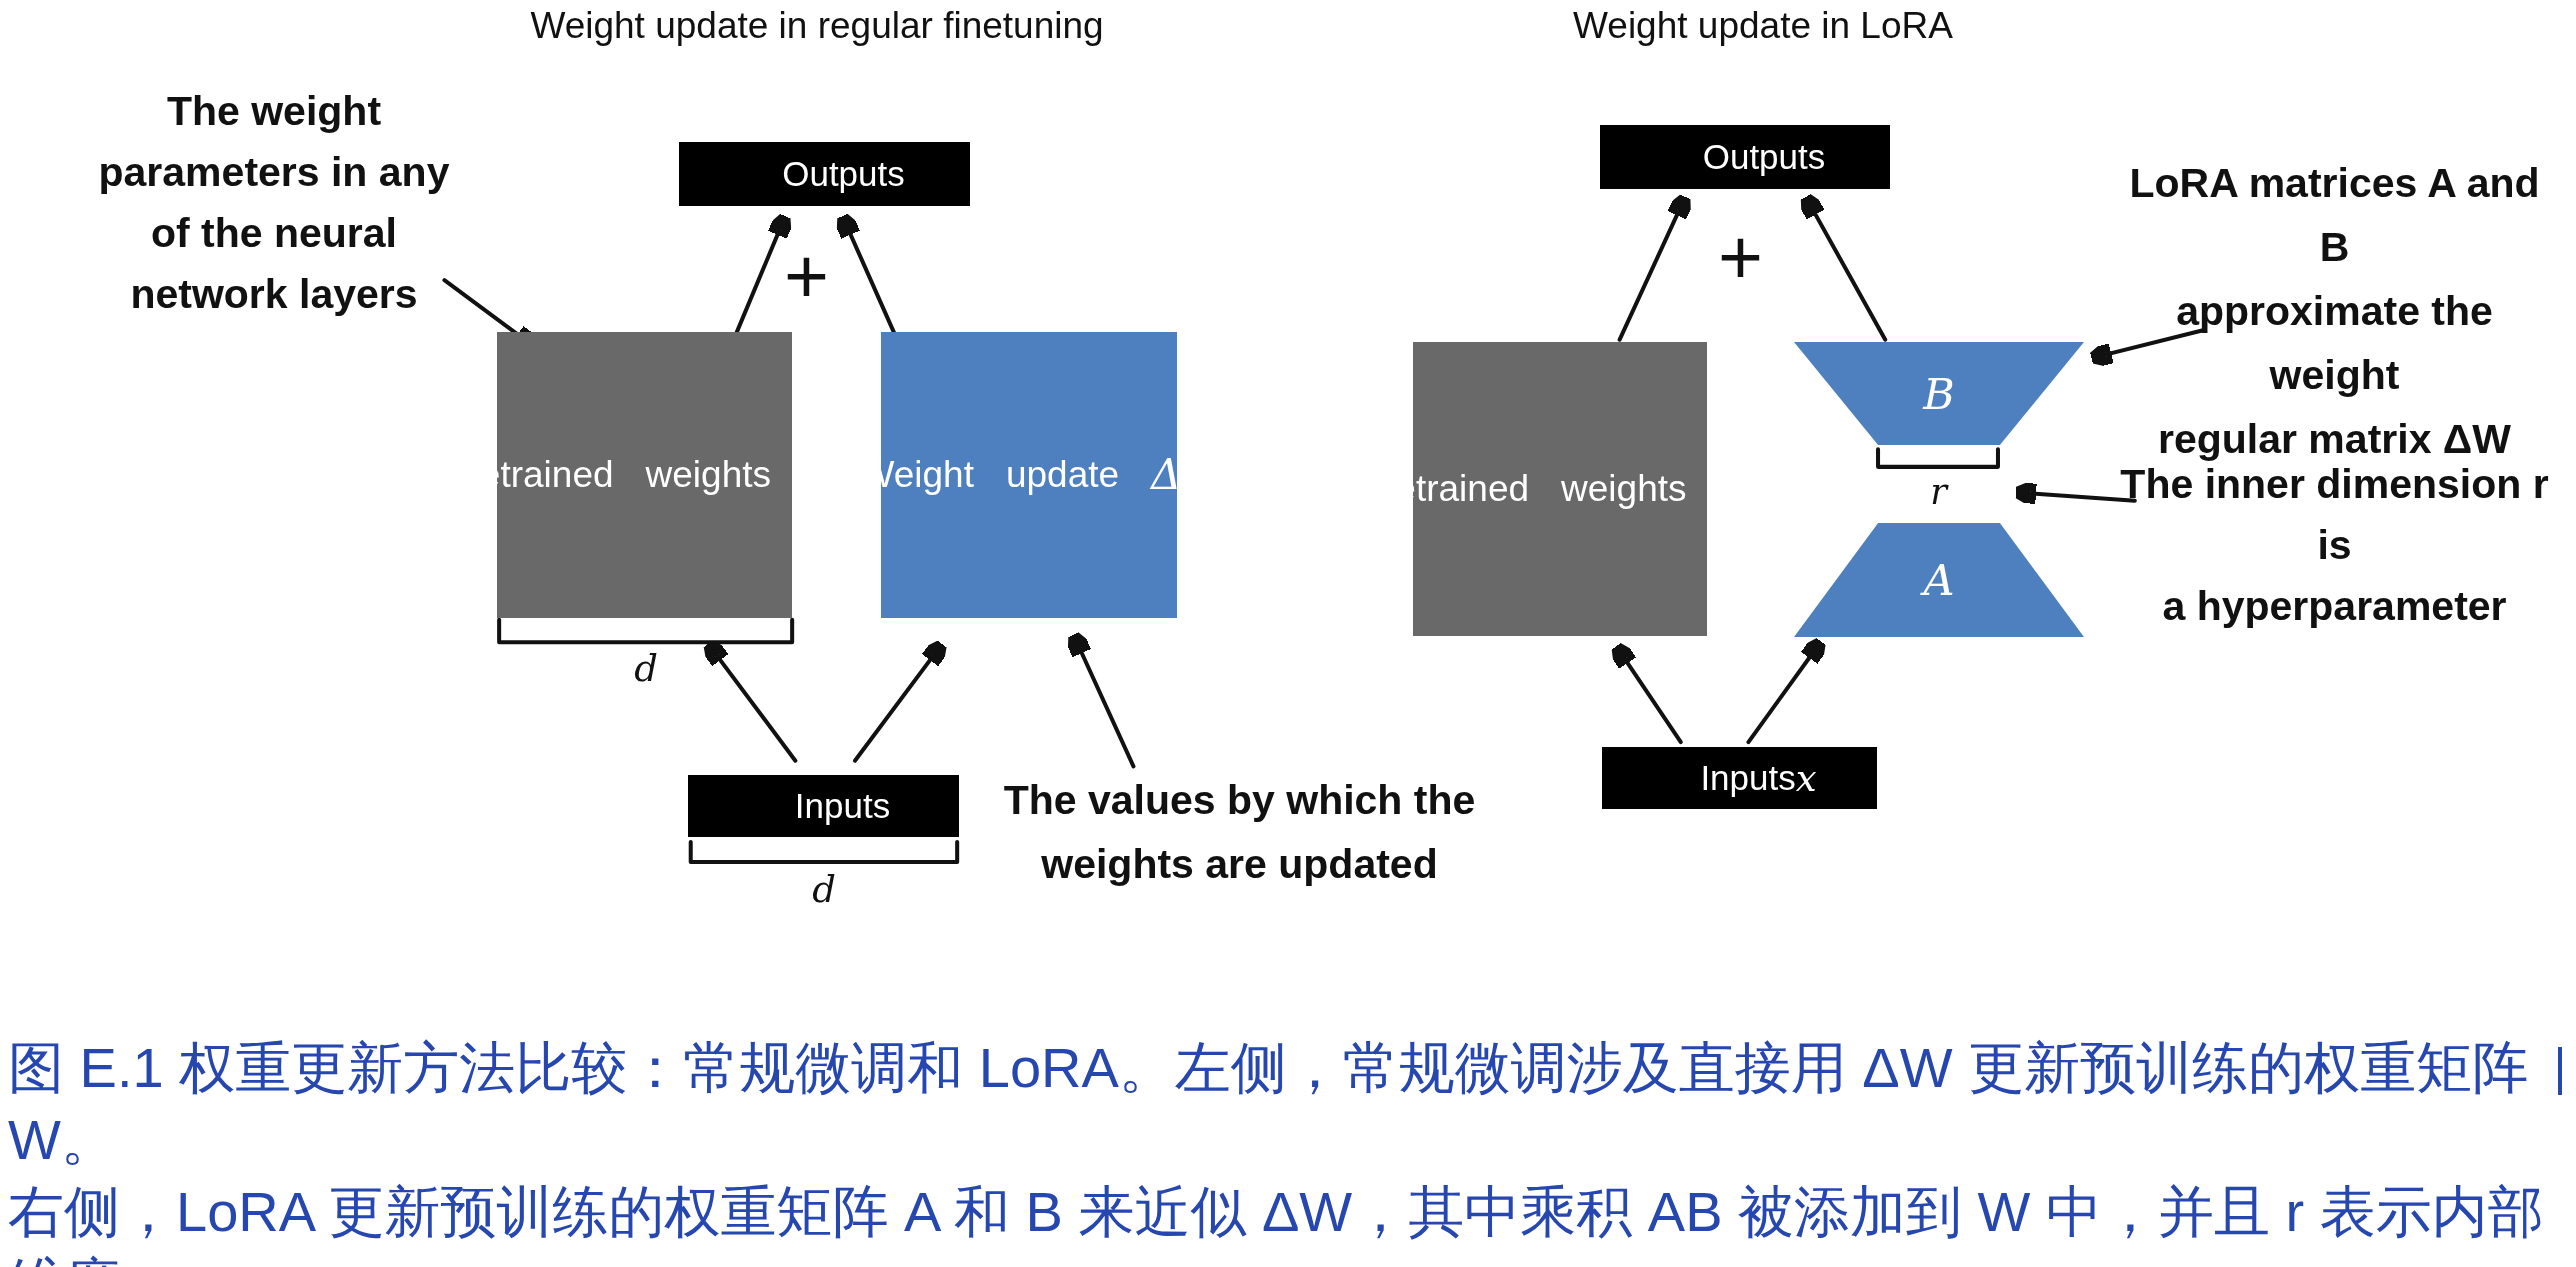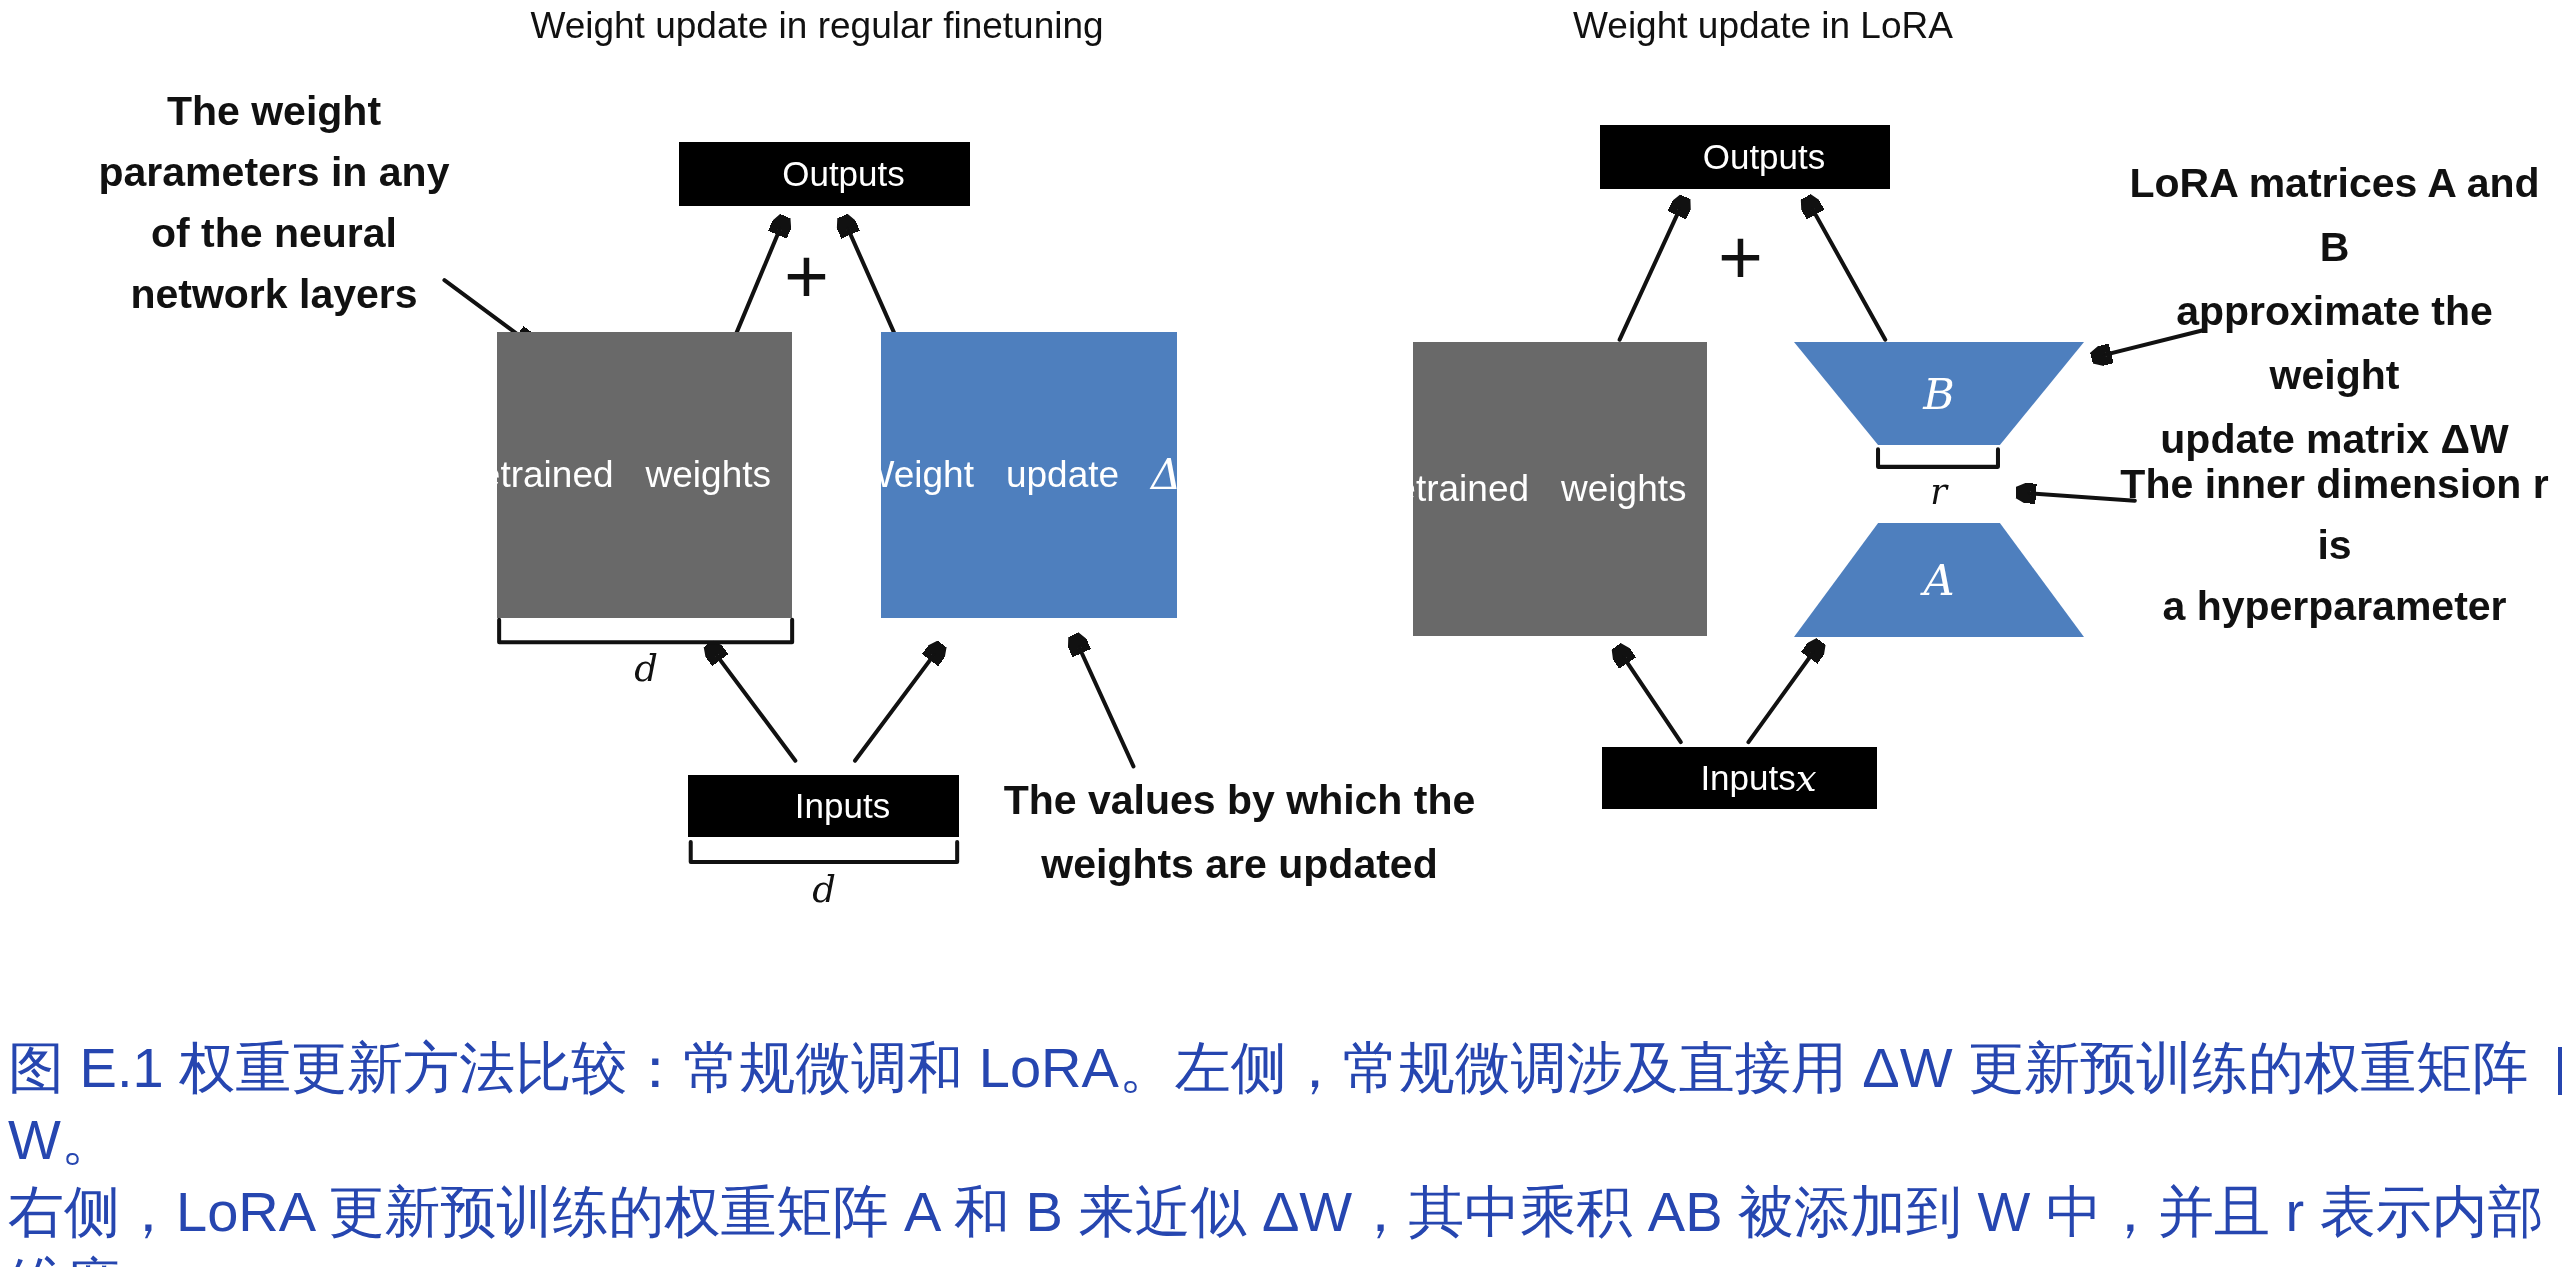--- a/index.html
+++ b/index.html
@@ -128,21 +128,21 @@
   </div>
 
   <div class="abs blackbox" style="left:1602px; top:747px; width:275px; height:62px;">
     <span>Inputs </span>
       <span class="math" style="font-size:37px;">x</span>
   </div>
 
   <div class="abs note" style="left:2109px; top:151px; width:451px; line-height:64px;">
     <div>LoRA matrices A and B</div>
     <div>approximate the weight</div>
-    <div>update matrix ΔW</div>
+    <div>regular matrix ΔW</div>
   </div>
 
   <div class="abs note" style="left:2109px; top:454px; width:451px; line-height:61px;">
     <div>The inner dimension r is</div>
     <div>a hyperparameter</div>
   </div>
 
   <div class="caption" style="left:8px; top:1032px; width:2564px;">
     <div>图 E.1 权重更新方法比较：常规微调和 LoRA。左侧，常规微调涉及直接用 ΔW 更新预训练的权重矩阵 W。</div>
     <div>右侧，LoRA 更新预训练的权重矩阵 A 和 B 来近似 ΔW，其中乘积 AB 被添加到 W 中，并且 r 表示内部维度，</div>

